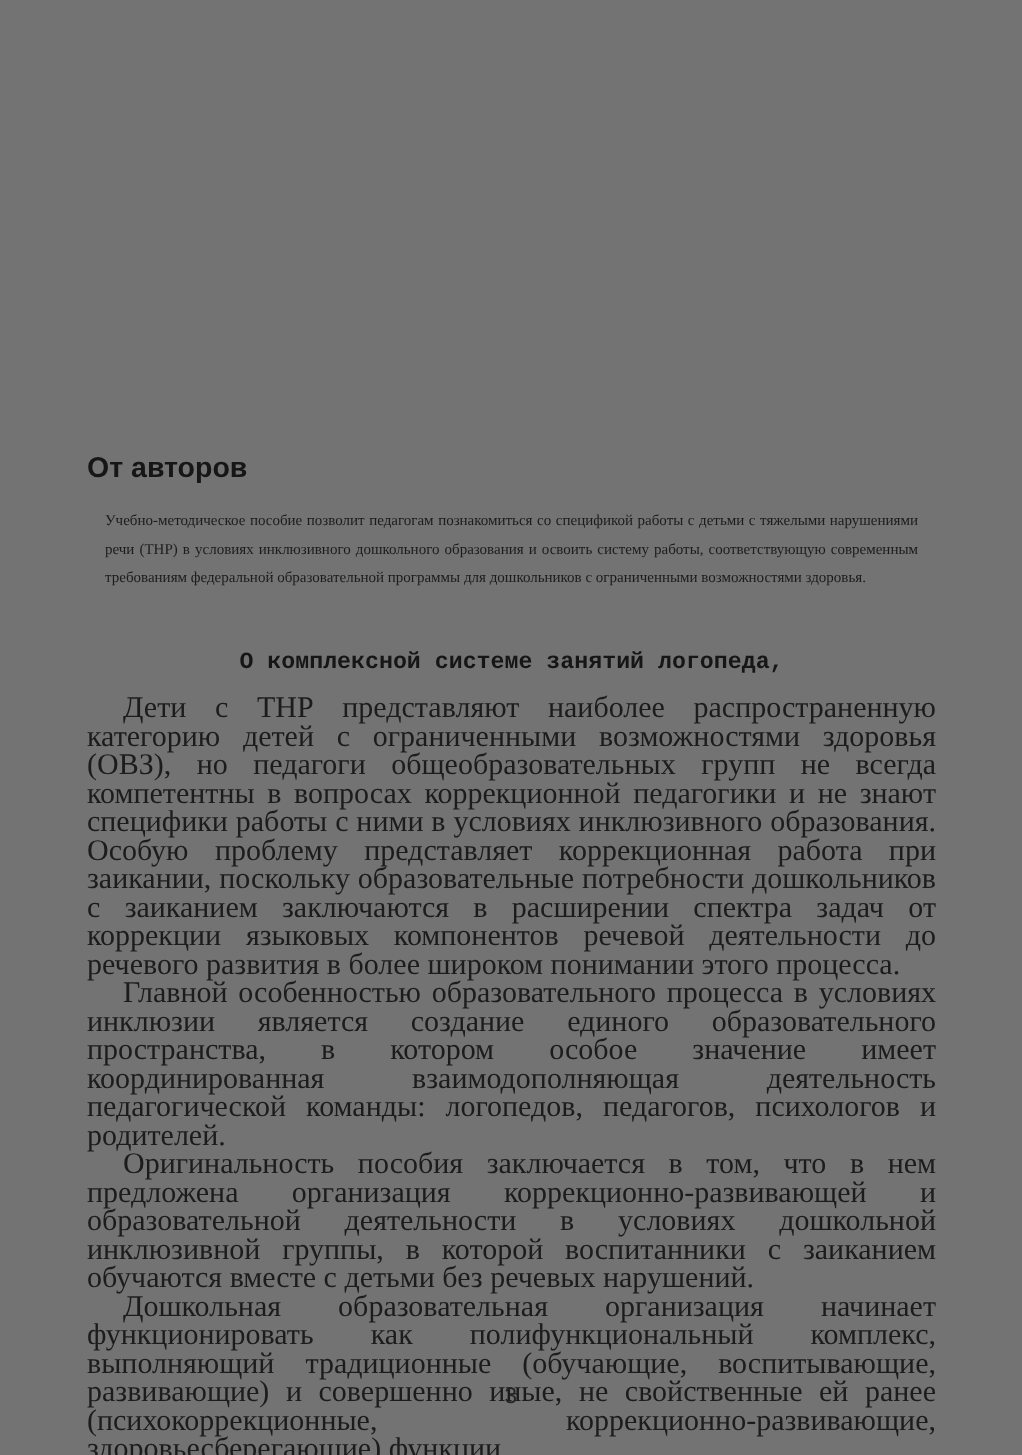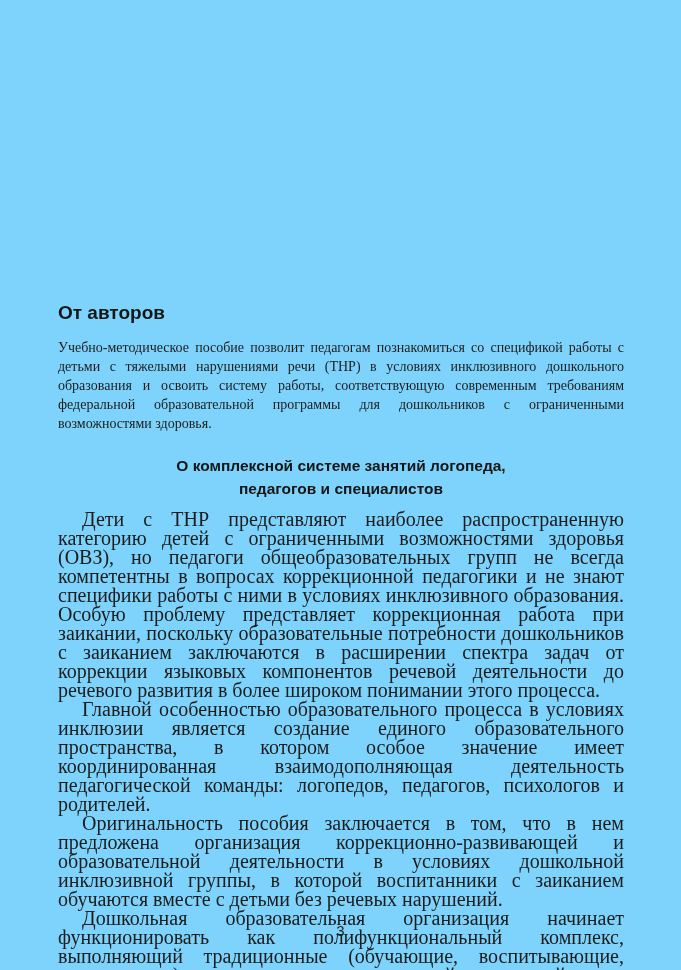--- a/index.html
+++ b/index.html
@@ -5,54 +5,54 @@
   html, body {
     margin: 0;
     padding: 0;
     background: #e8e8e8;
   }
   .page {
     position: relative;
     width: 681px;
     height: 970px;
     margin: 0 auto;
-    background: #7dd3fc;
+    background: #737373;
     overflow: hidden;
     font-family: "Liberation Serif", "DejaVu Serif", serif;
     color: #1c1c1c;
   }
   .content {
     position: absolute;
     left: 58px;
     top: 302px;
     width: 566px;
   }
   .doc-heading {
     font-family: "Liberation Sans", "DejaVu Sans", sans-serif;
     font-weight: 700;
     font-size: 19px;
     line-height: 21px;
     margin: 0 0 15px 0;
     color: #161616;
   }
   .intro-paragraph {
-    font-size: 14px;
+    font-size: 10px;
     line-height: 19px;
     text-align: justify;
-    margin: 0;
+    margin: 12px;
     hyphens: auto;
     -webkit-hyphens: auto;
   }
   .section-title {
-    font-family: Liberation Sans, sans-serif;
+    font-family: Liberation Mono, monospace;
     font-weight: 700;
     font-size: 15.5px;
     line-height: 23px;
     text-align: center;
-    margin: 21px 0 10px 0;
+    margin: 35px 0 10px 0;
     color: #161616;
   }
   .section-title .title-line {
     display: block;
   }
   .body-paragraph {
     font-size: 20px;
     line-height: 19px;
     text-align: justify;
     text-indent: 24px;
@@ -76,21 +76,20 @@
 
 <div class="page">
   <div class="content">
 
     <h1 class="doc-heading">От авторов</h1>
 
     <p class="intro-paragraph">Учебно-методическое пособие позволит педагогам познакомиться со спецификой работы с детьми с тяжелыми нарушениями речи (ТНР) в условиях инклюзивного дошкольного образования и освоить систему работы, соответствующую современным требованиям федеральной образовательной программы для дошкольников с ограниченными возможностями здоровья.</p>
 
     <h2 class="section-title">
       <span class="title-line">О комплексной системе занятий логопеда,</span>
-      <span class="title-line">педагогов и специалистов</span>
     </h2>
 
     <p class="body-paragraph">Дети с ТНР представляют наиболее распространенную категорию детей с ограниченными возможностями здоровья (ОВЗ), но педагоги общеобразовательных групп не всегда компетентны в вопросах коррекционной педагогики и не знают специфики работы с ними в условиях инклюзивного образования. Особую проблему представляет коррекционная работа при заикании, поскольку образовательные потребности дошкольников с заиканием заключаются в расширении спектра задач от коррекции языковых компонентов речевой деятельности до речевого развития в более широком понимании этого процесса.</p>
 
     <p class="body-paragraph">Главной особенностью образовательного процесса в условиях инклюзии является создание единого образовательного пространства, в котором особое значение имеет координированная взаимодополняющая деятельность педагогической команды: логопедов, педагогов, психологов и родителей.</p>
 
     <p class="body-paragraph">Оригинальность пособия заключается в том, что в нем предложена организация коррекционно-развивающей и образовательной деятельности в условиях дошкольной инклюзивной группы, в которой воспитанники с заиканием обучаются вместе с детьми без речевых нарушений.</p>
 
     <p class="body-paragraph">Дошкольная образовательная организация начинает функционировать как полифункциональный комплекс, выполняющий традиционные (обучающие, воспитывающие, развивающие) и совершенно иные, не свойственные ей ранее (психокоррекционные, коррекционно-развивающие, здоровьесберегающие) функции.</p>
 

